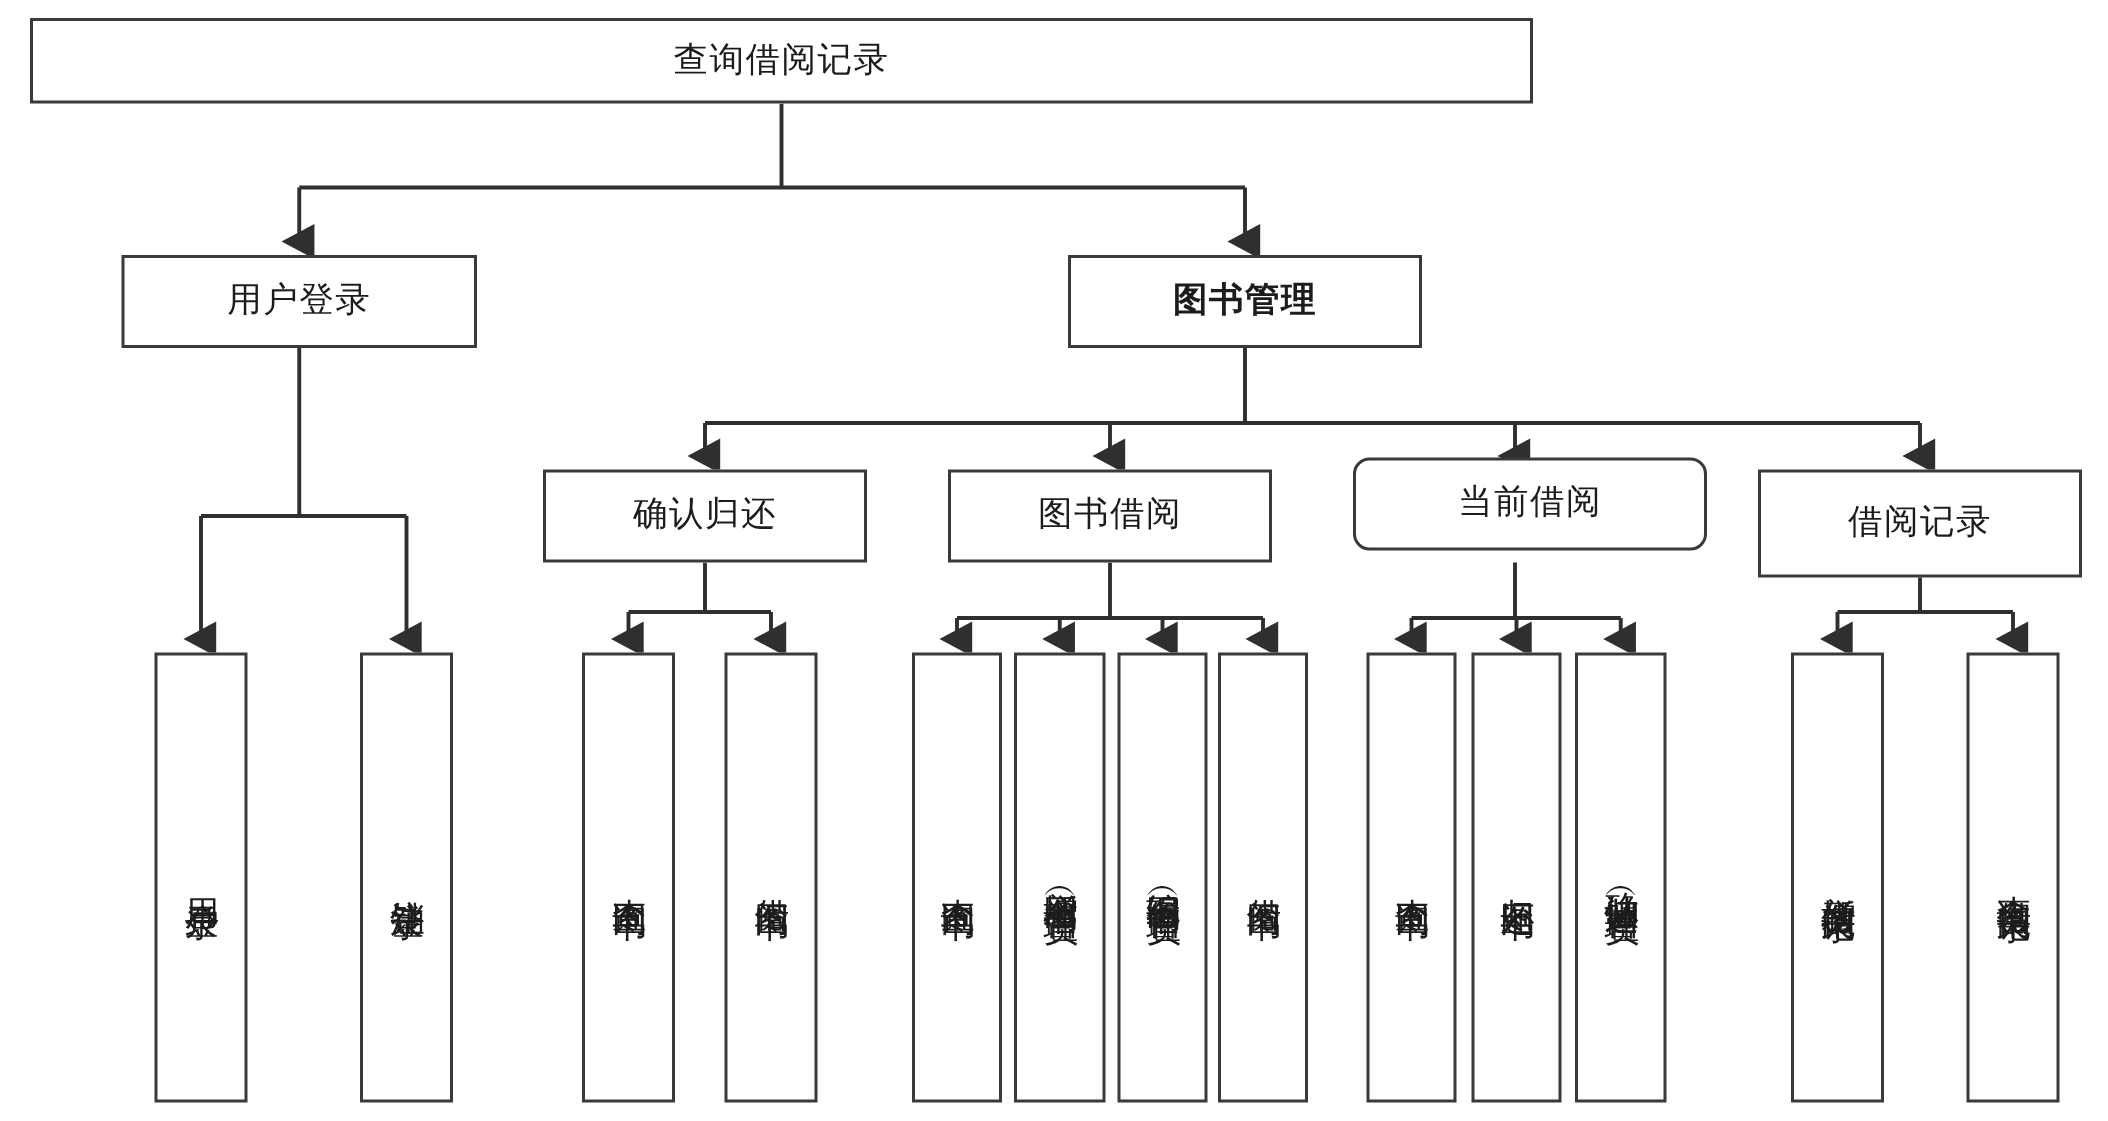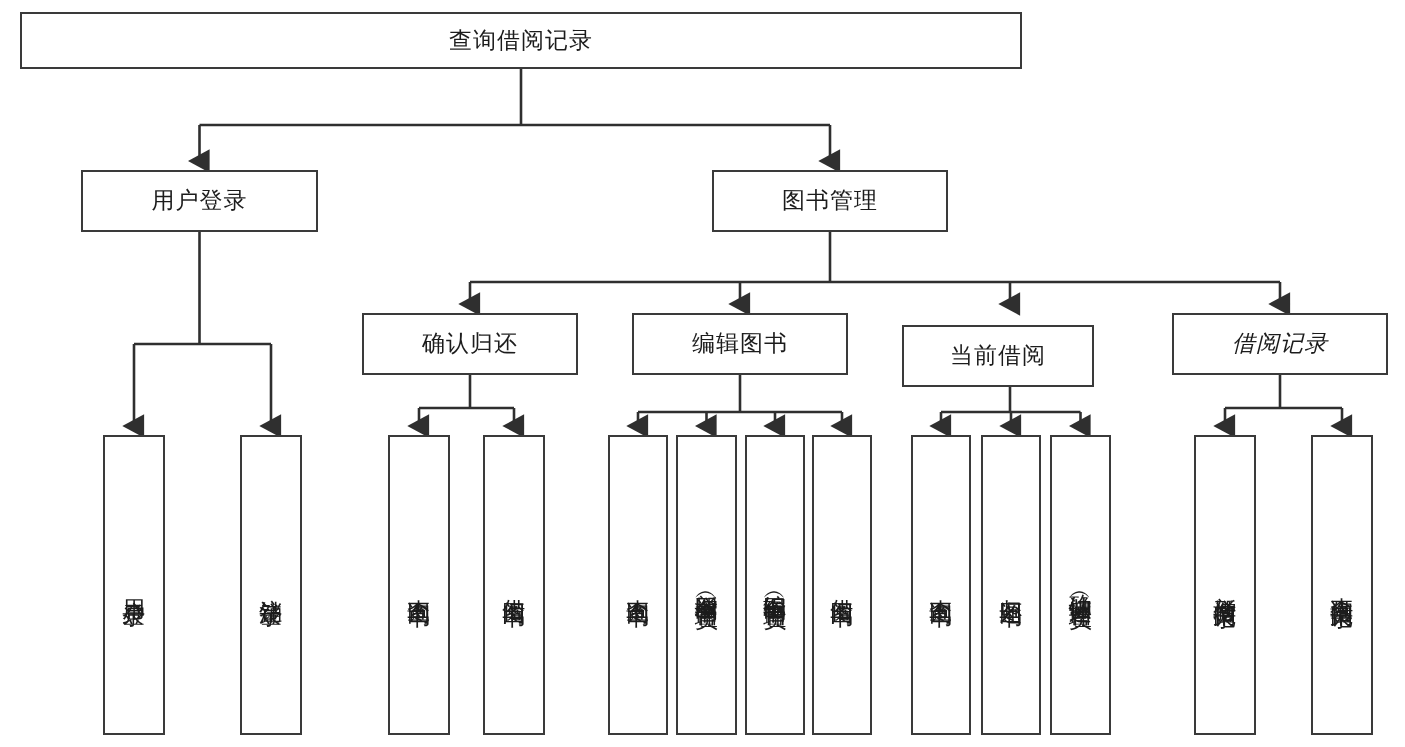--- a/index.html
+++ b/index.html
@@ -114,37 +114,37 @@
   </svg>
 
   <div class="node h" style="left: 20px; top: 12px; width: 1002px; height: 57px;">
     <span>查询借阅记录</span>
   </div>
 
   <div class="node h" style="left: 81px; top: 170px; width: 237px; height: 62px;">
     <span>用户登录</span>
   </div>
 
-  <div class="node h" style="left: 712px; top: 170px; width: 236px; height: 62px;">
+  <div class="node h" style="left: 712px; top: 170px; width: 236px; height: 62px; font-weight: bold;">
     <span>图书管理</span>
   </div>
 
   <div class="node h" style="left: 362px; top: 313px; width: 216px; height: 62px;">
     <span>确认归还</span>
   </div>
 
   <div class="node h" style="left: 632px; top: 313px; width: 216px; height: 62px;">
-    <span>编辑图书</span>
+    <span>图书借阅</span>
   </div>
 
-  <div class="node h" style="left: 902px; top: 325px; width: 192px; height: 62px;">
+  <div class="node h" style="left: 902px; top: 305px; width: 236px; height: 62px; border-radius: 11px;">
     <span>当前借阅</span>
   </div>
 
-  <div class="node h" style="left: 1172px; top: 313px; width: 216px; height: 62px; font-style: italic;">
+  <div class="node h" style="left: 1172px; top: 313px; width: 216px; height: 72px;">
     <span>借阅记录</span>
   </div>
 
   <div class="node v" style="left: 103px; top: 435px; width: 62px; height: 300px;">
     <span class="vtext">用户登录</span>
   </div>
 
   <div class="node v" style="left: 240px; top: 435px; width: 62px; height: 300px;">
     <span class="vtext">注销登录</span>
   </div>

